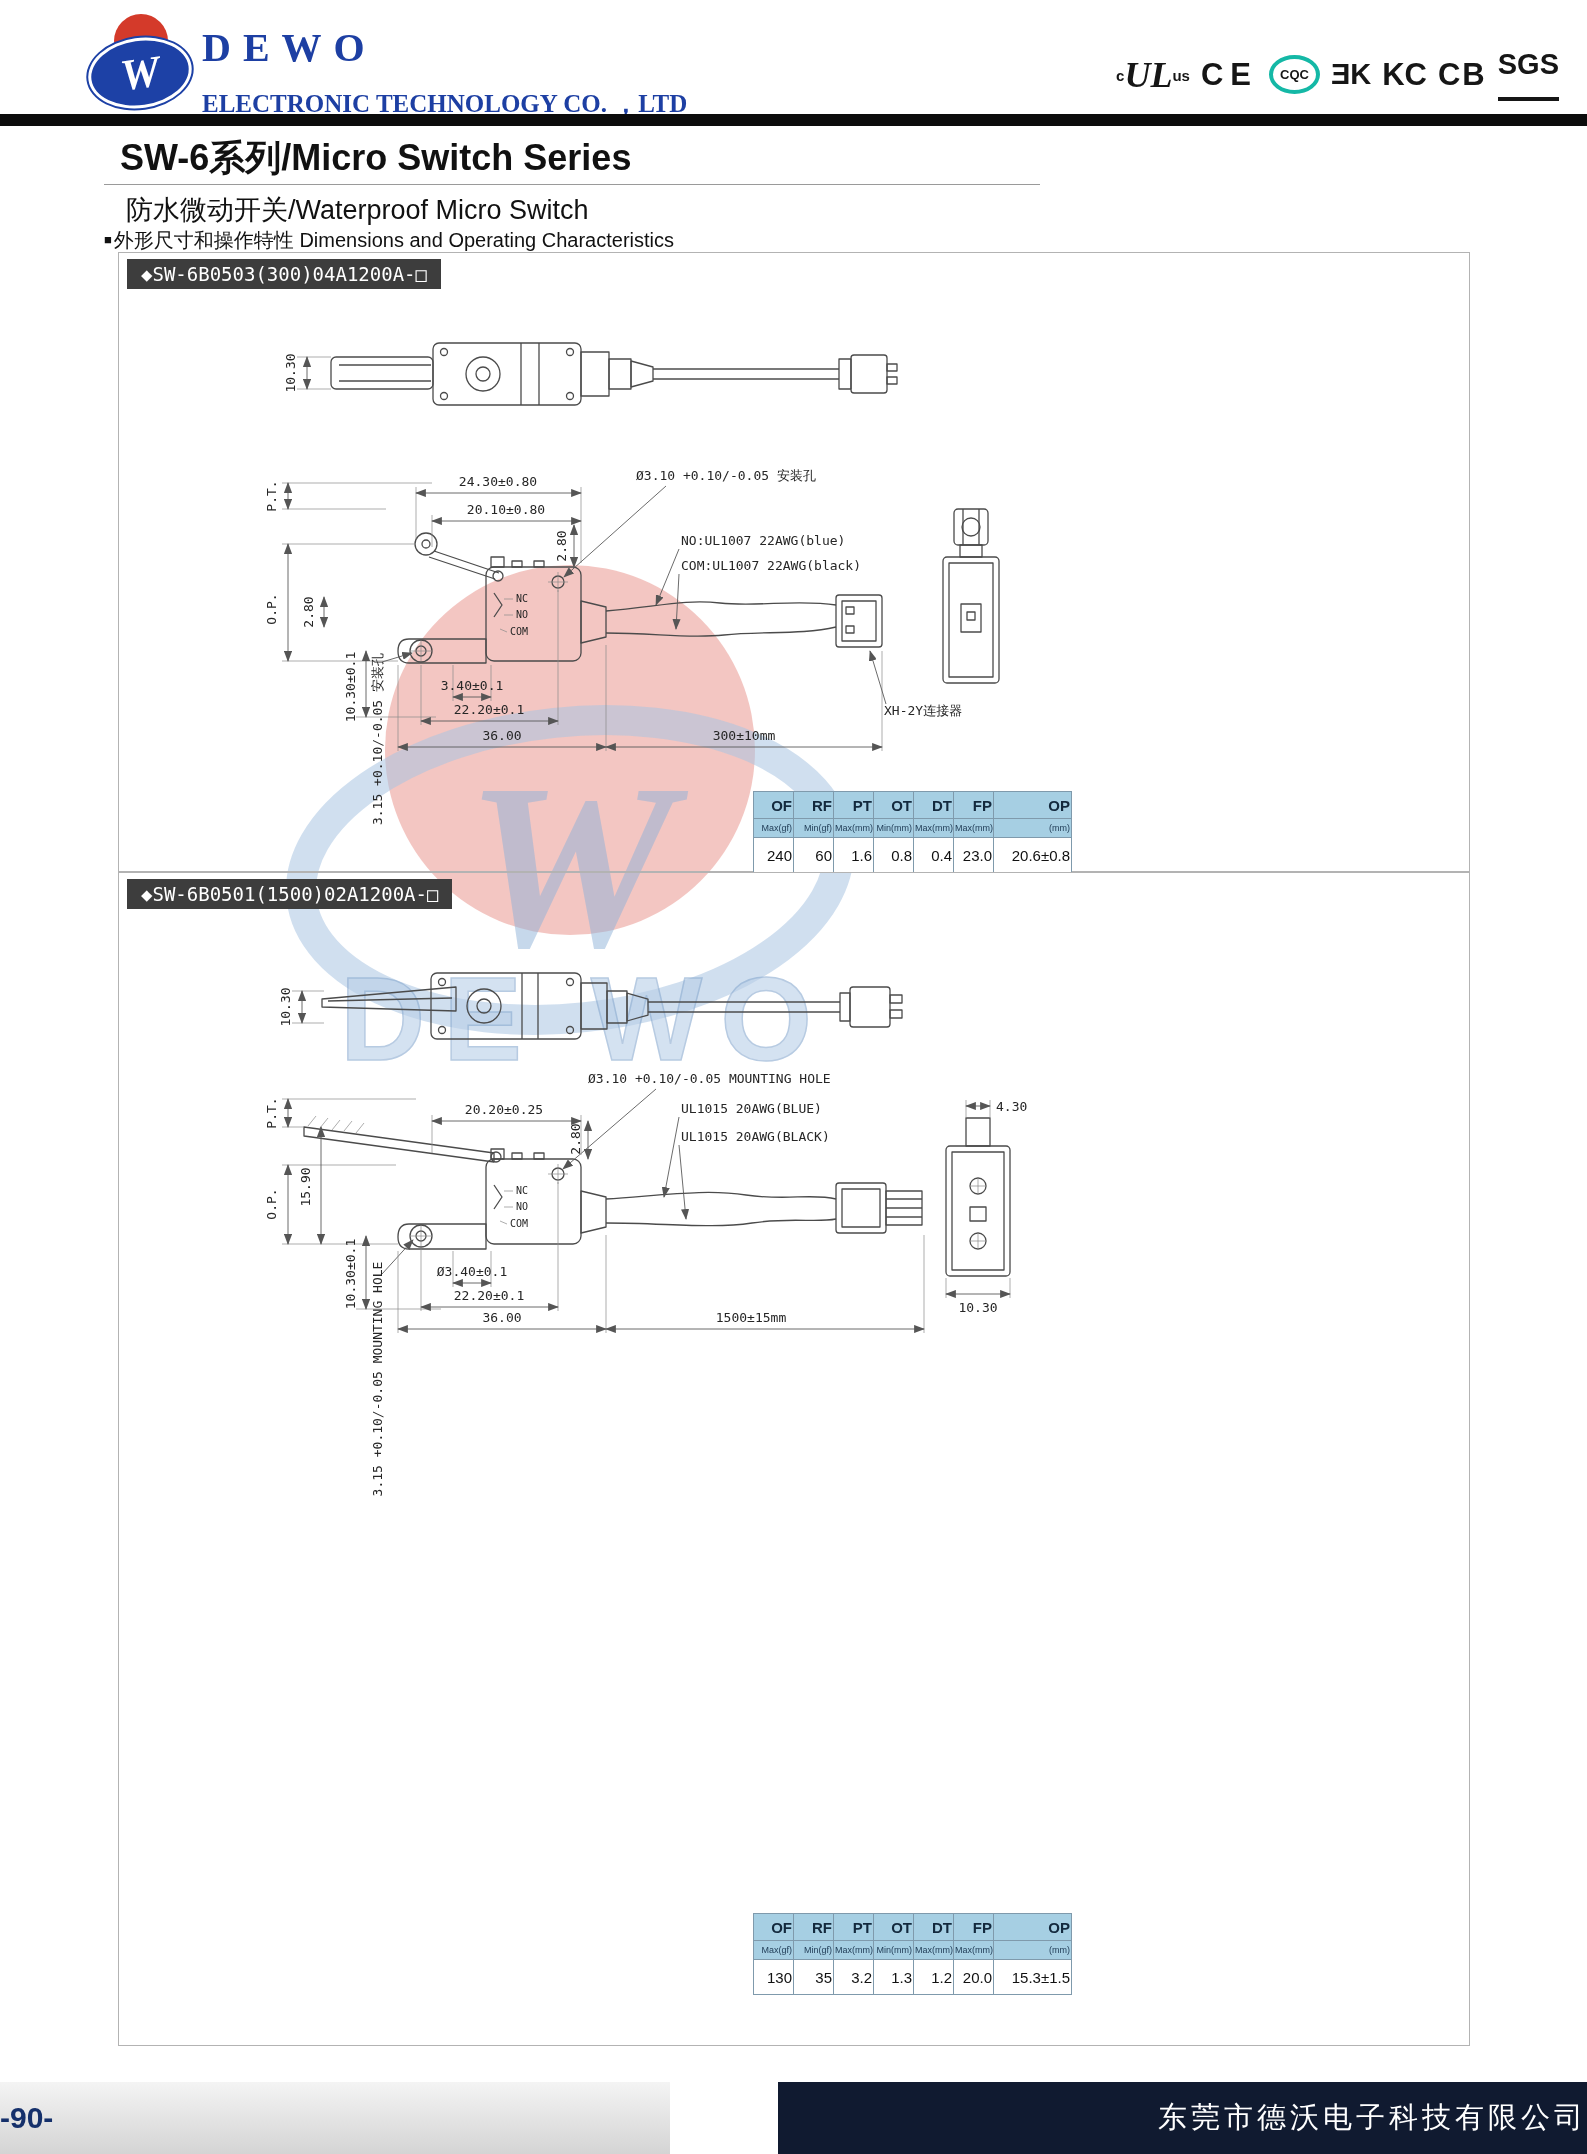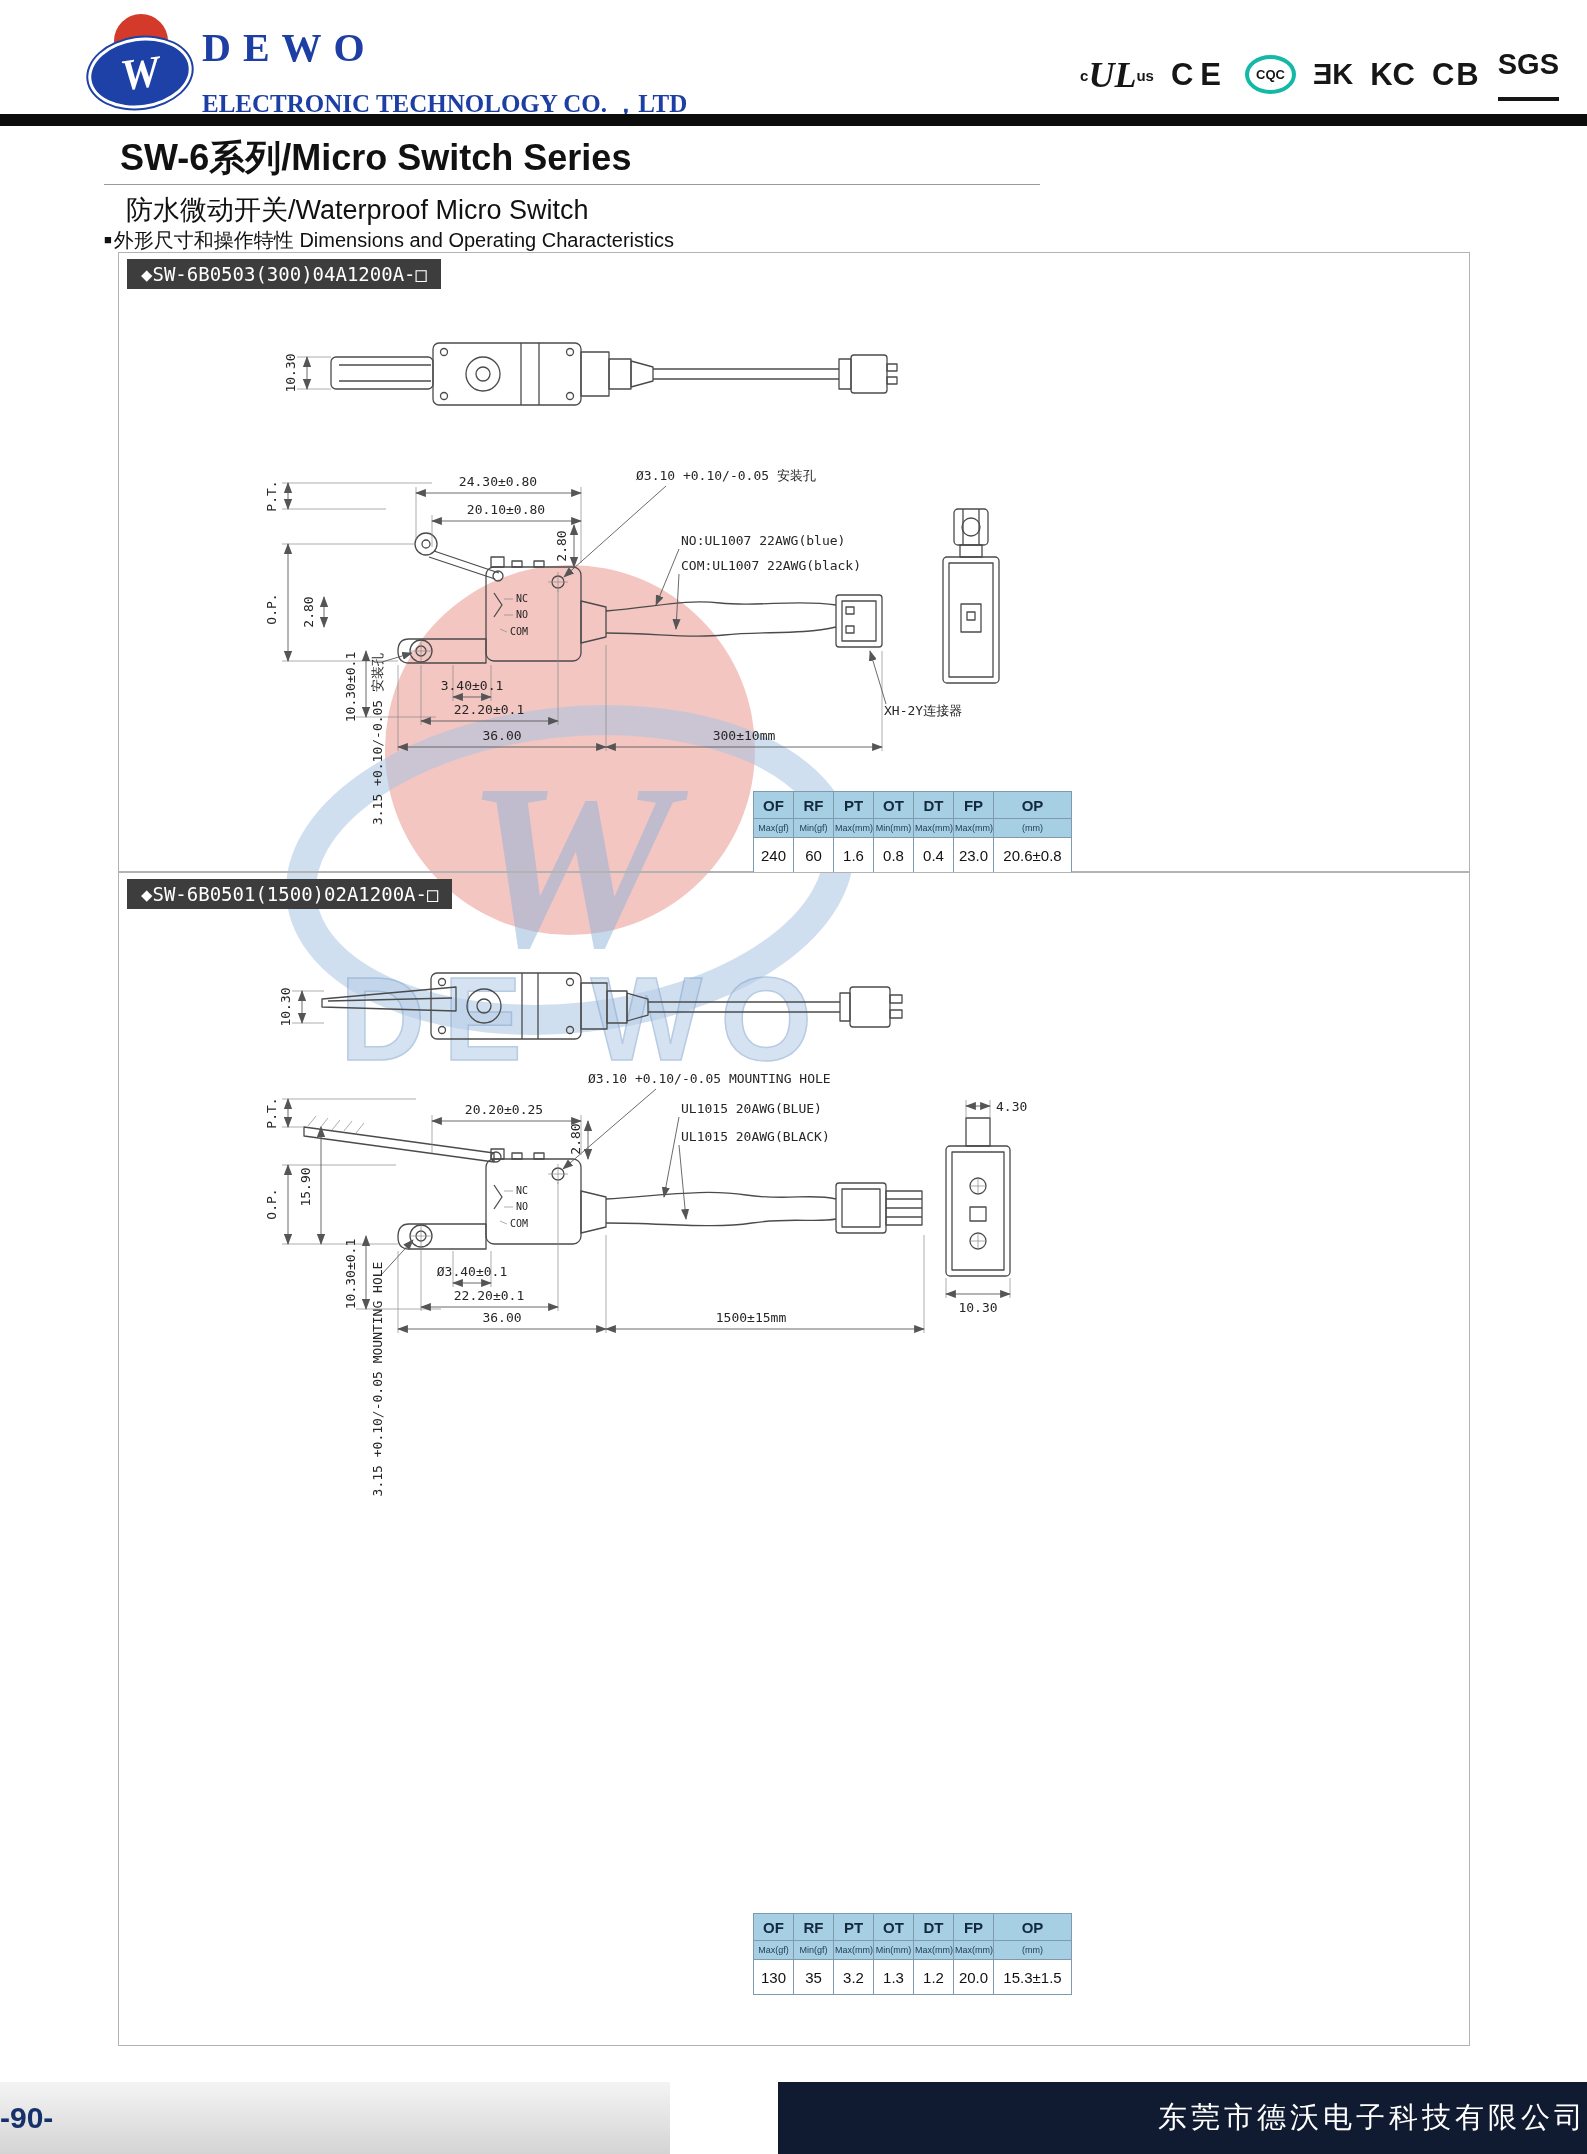--- a/index.html
+++ b/index.html
@@ -9,21 +9,21 @@
   
   .logo{position:absolute;left:88px;top:14px;width:104px;height:96px}
   .logo-red{position:absolute;left:26px;top:0;width:54px;height:54px;border-radius:50%;background:#d43a2a}
   .logo-blue{position:absolute;left:0;top:24px;width:98px;height:64px;border-radius:50%;
              background:#1d41a6;border:3px solid #fff;box-shadow:0 0 0 2px #1d41a6;
              display:flex;align-items:center;justify-content:center;transform:rotate(-8deg)}
   .logo-w{color:#fff;font:italic bold 44px "Liberation Serif",serif}
   .company{position:absolute;left:202px;top:24px;color:#1d3fa3}
   .company .name{font:bold 40px "Liberation Serif",serif;letter-spacing:12px}
   .company .sub{font:bold 25px "Liberation Serif",serif;margin-top:16px}
-  .certs{position:absolute;right:28px;top:48px;display:flex;gap:17px;align-items:center}
+  .certs{position:absolute;right:28px;top:48px;display:flex;gap:11px;align-items:center}
   .cert{font-weight:bold;color:#161616;white-space:nowrap}
   .ul-c,.ul-us{font-size:15px;vertical-align:super}
   .ul-main{font:italic bold 36px "Liberation Serif",serif}
   .ce{font-size:31px;letter-spacing:7px}
   .cqc{border:4px solid #14b8a6;border-radius:50%;font-size:13px;padding:8px 7px}
   .ek{font-size:29px}
   .kc{font-size:31px}
   .cb{font-size:31px;letter-spacing:2px}
   .sgs{font-size:29px;border-bottom:4px solid #161616;padding-bottom:16px}
   .black-bar{position:absolute;left:0;top:114px;width:1587px;height:12px;background:#0c0c0c}
@@ -47,21 +47,21 @@
   .draw .ln{stroke:#4b4b4b;stroke-width:1.3;fill:none;stroke-linejoin:round}
   .draw .tn{stroke:#8a8a8a;stroke-width:0.7;fill:none}
   .draw .dm{stroke:#5a5a5a;stroke-width:0.9;fill:none}
   .draw text{font-family:"DejaVu Sans Mono",monospace;fill:#262626}
   .draw .d{font-size:13px}
   .draw .s{font-size:10px}
 
   
   table.spec{position:absolute;border-collapse:collapse;background:#fff;table-layout:fixed;width:318px}
   .spec col.cn{width:40px}.spec col.cw{width:78px}
-  .spec td{border:1px solid #7f9aac;text-align:center;overflow:hidden;white-space:nowrap}
+  .spec td{border:1px solid #7f9aac;text-align:right;overflow:hidden;white-space:nowrap}
   .spec .hd td{background:#a6cfe3;font-weight:600;font-size:15px;color:#13293d;height:24px}
   .spec .sub td{background:#a6cfe3;font-size:9px;color:#24405a;height:16px}
   .spec .val td{font-size:15px;color:#111;height:32px}
 
   
   .wm{position:absolute;left:240px;top:520px;z-index:0}
   .content{position:absolute;left:0;top:0;width:1587px;height:2154px;z-index:1}
 
   
   .f-left{position:absolute;left:0;top:2082px;width:670px;height:72px;

